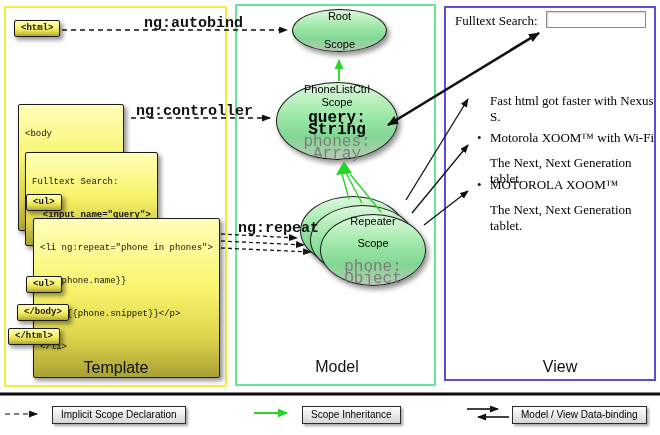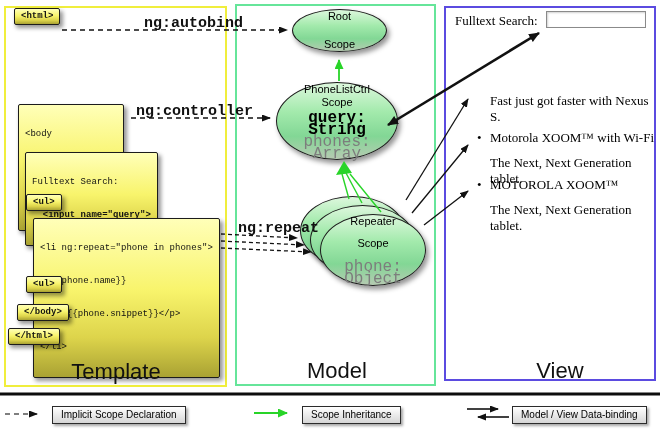--- a/index.html
+++ b/index.html
@@ -5,21 +5,21 @@
   * { margin:0; padding:0; box-sizing:border-box; }
   body { background:#fff; }
   .page { position:relative; width:660px; height:435px; background:#fff;
           font-family:"Liberation Sans", sans-serif; overflow:hidden; }
 
   .panel { position:absolute; background:#fff; z-index:1; }
   .panel-template { left:4px; top:6px; width:223px; height:381px; border:2px solid #f0ee3c; }
   .panel-model    { left:235px; top:4px; width:201px; height:382px; border:2px solid #66e59a; }
   .panel-view     { left:444px; top:6px; width:212px; height:375px; border:2px solid #5b4be0; }
 
-  .ptitle { position:absolute; z-index:6; font-size:22px; color:#111; width:120px; text-align:center; }
+  .ptitle { position:absolute; z-index:6; font-size:16px; color:#111; width:120px; text-align:center; }
 
   .codebox { position:absolute; z-index:5;
     background:linear-gradient(180deg,#ffffb8 0%,#f8f46c 45%,#ddd44b 75%,#a9a233 100%);
     border:1.5px solid #1c1c1c; border-radius:2px;
     box-shadow:2.5px 3px 4px rgba(0,0,0,.42);
     font-family:"Liberation Mono", monospace; font-size:9px; line-height:11px;
     color:#111; padding:2px 6px; white-space:pre; }
   .bold { font-weight:bold; }
 
   .nglabel { position:absolute; z-index:6; font-family:"Liberation Mono", monospace;
@@ -56,21 +56,21 @@
 <div class="page">
 
   <div class="panel panel-template"></div>
   <div class="panel panel-model"></div>
   <div class="panel panel-view"></div>
 
   <div class="ptitle" style="left:56px; top:359px;">Template</div>
   <div class="ptitle" style="left:277px; top:358px;">Model</div>
   <div class="ptitle" style="left:500px; top:358px;">View</div>
 
-  <div class="codebox bold" style="left:14px; top:8px;">&lt;html&gt;</div>
+  <div class="codebox bold" style="left:14px; top:20px;">&lt;html&gt;</div>
 
   <div class="codebox" style="left:18px; top:104px;">
     <div>&lt;body</div>
     <div> ng:controller=</div>
     <div> "PhoneListCtrl"&gt;</div>
   </div>
 
   <div class="codebox" style="left:25px; top:152px;">
     <div>Fulltext Search:</div>
     <div class="bold">  &lt;input name="query"&gt;</div>
@@ -110,21 +110,21 @@
   <div class="ellipse" style="left:320px; top:214px; width:106px; height:72px;">
     <div class="t">Repeater</div>
     <div class="t">Scope</div>
     <div class="props prop-gray">phone: Object</div>
   </div>
 
   <div class="serif search-label">Fulltext Search:</div>
   <input class="search-input" type="text" value="" style="">
 
   <div class="view-item serif" style="top:84px;">
-    <div class="vi-snippet">Fast just got faster with Nexus S.</div>
+    <div class="vi-snippet">Fast html got faster with Nexus S.</div>
   </div>
   <div class="view-item serif" style="top:130px;">
     <div class="vi-name">Motorola XOOM™ with Wi-Fi</div>
     <div class="vi-snippet">The Next, Next Generation tablet.</div>
   </div>
   <div class="view-item serif" style="top:177px;">
     <div class="vi-name">MOTOROLA XOOM™</div>
     <div class="vi-snippet">The Next, Next Generation tablet.</div>
   </div>
 

